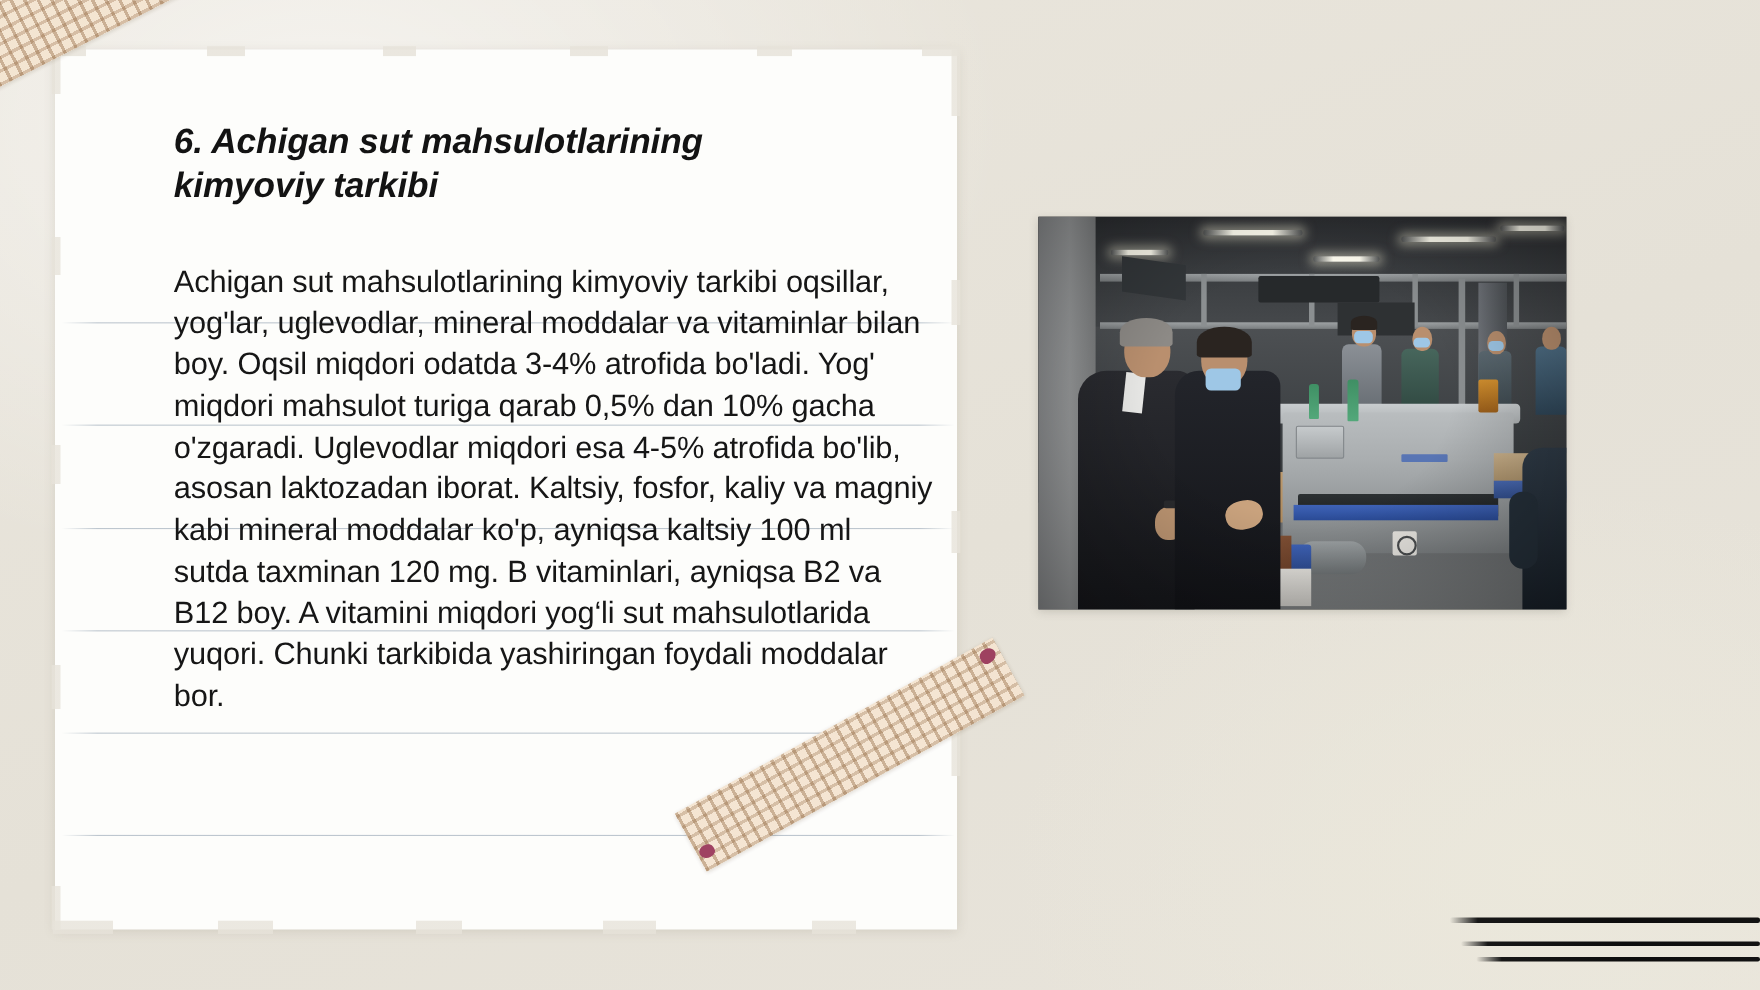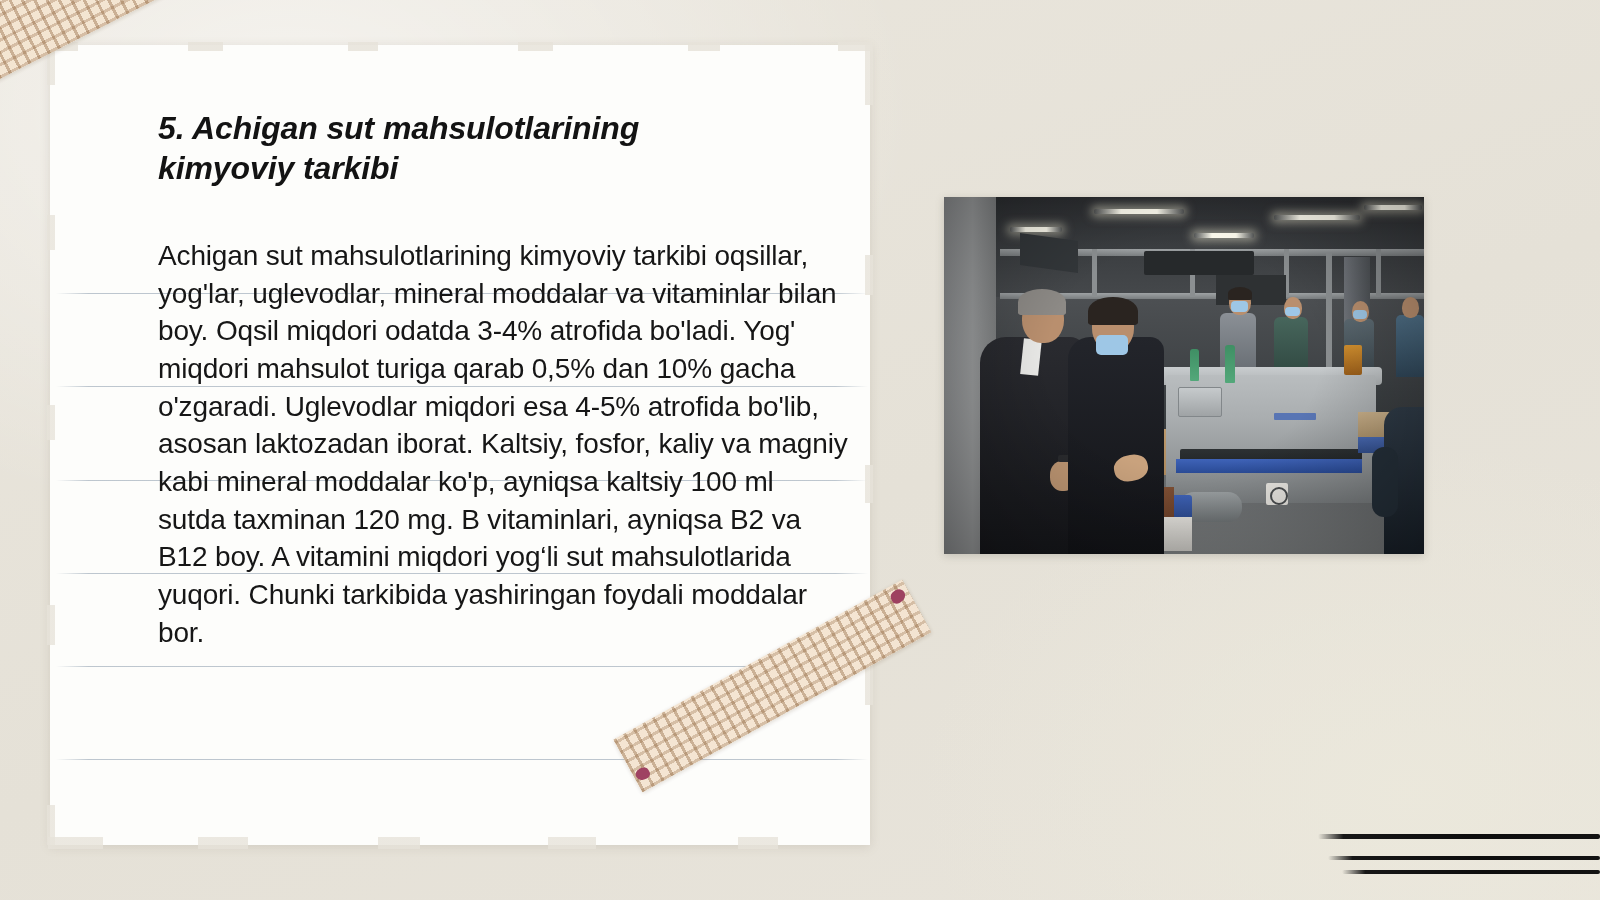--- a/index.html
+++ b/index.html
@@ -368,21 +368,21 @@
         <div class="rule" style="top: 528px;"></div>
         <div class="rule" style="top: 621px;"></div>
         <div class="rule" style="top: 714px;"></div>
       </div>
 
     <div class="tear tear-top"></div>
     <div class="tear tear-bottom"></div>
     <div class="tear tear-left"></div>
     <div class="tear tear-right"></div>
 
-    <div id="title">5. Achigan sut mahsulotlarining kimyoviy tarkibi</div>
+    <div id="title">6. Achigan sut mahsulotlarining kimyoviy tarkibi</div>
 
     <div id="body-text">Achigan sut mahsulotlarining kimyoviy tarkibi oqsillar, yog'lar, uglevodlar, mineral moddalar va vitaminlar bilan boy. Oqsil miqdori odatda 3-4% atrofida bo'ladi. Yog' miqdori mahsulot turiga qarab 0,5% dan 10% gacha o'zgaradi. Uglevodlar miqdori esa 4-5% atrofida bo'lib, asosan laktozadan iborat. Kaltsiy, fosfor, kaliy va magniy kabi mineral moddalar ko'p, ayniqsa kaltsiy 100 ml sutda taxminan 120 mg. B vitaminlari, ayniqsa B2 va B12 boy. A vitamini miqdori yog‘li sut mahsulotlarida yuqori. Chunki tarkibida yashiringan foydali moddalar bor.</div>
   </div>
 
   <div id="photo-frame">
 
     <div class="ph" id="ph-ceiling"></div>
     <div class="ph" id="ph-hall"></div>
     <div class="ph" id="ph-floor"></div>
 

